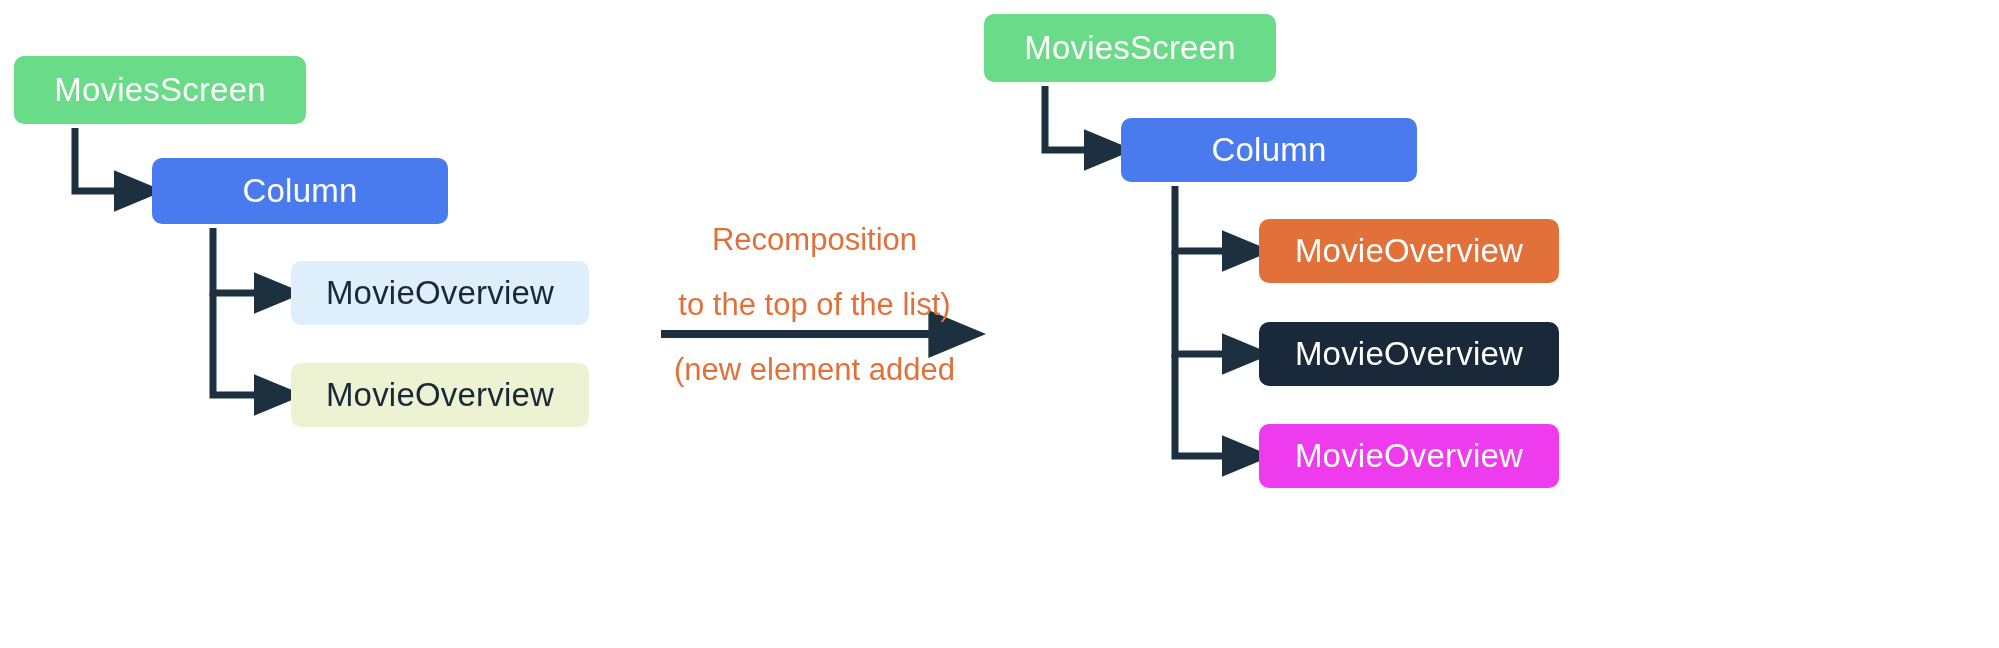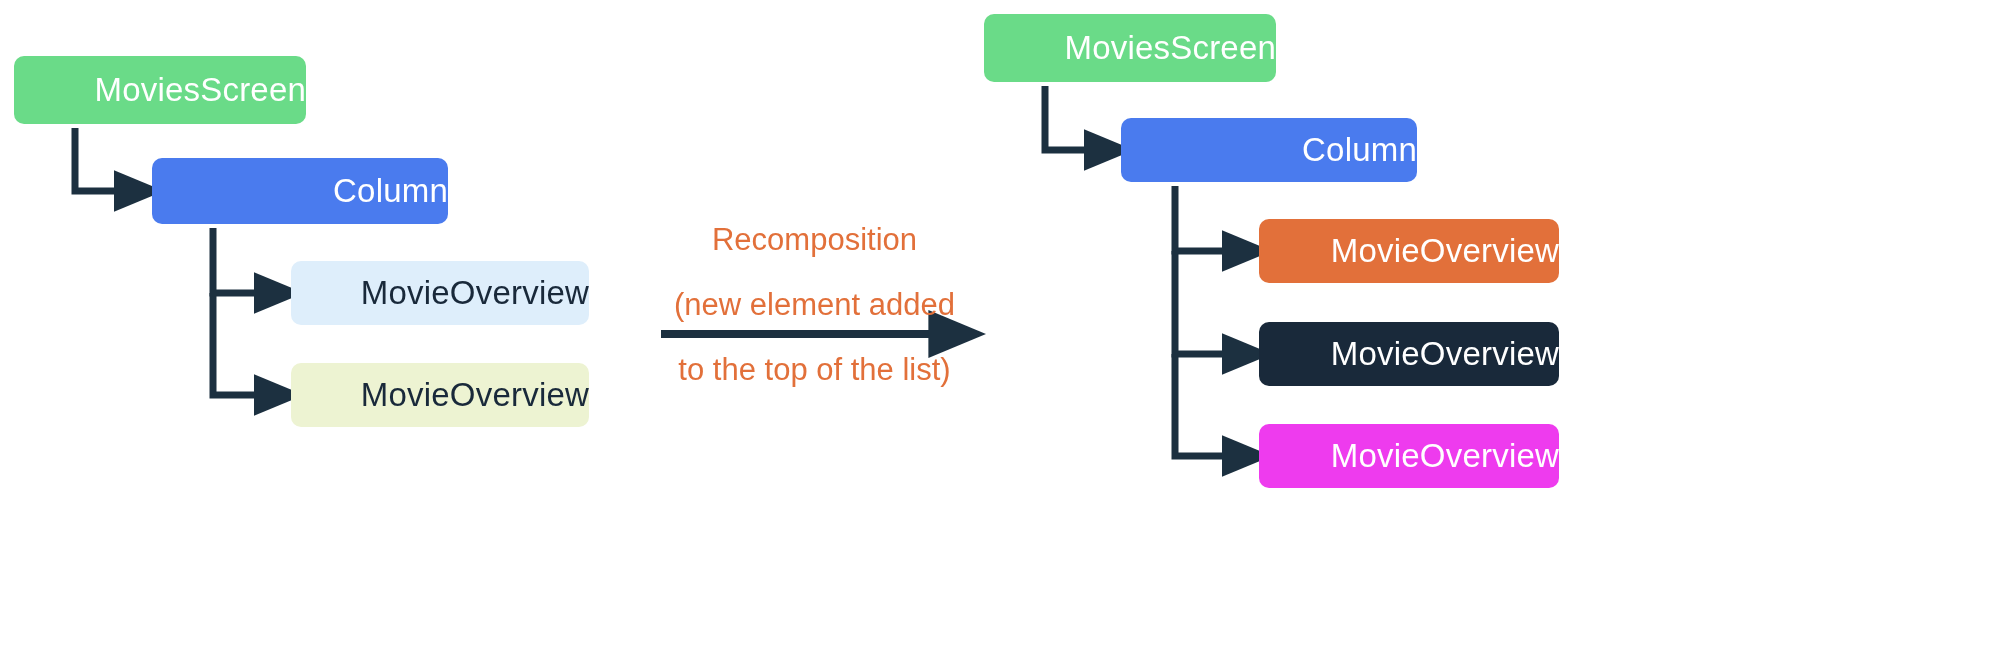--- a/index.html
+++ b/index.html
@@ -25,21 +25,21 @@
     top: 0;
     width: 1999px;
     height: 648px;
     pointer-events: none;
   }
   .node {
     position: absolute;
     border-radius: 10px;
     display: flex;
     align-items: center;
-    justify-content: flex-end;
+    justify-content: center;
     box-sizing: border-box;
     font-size: 33px;
     font-weight: 400;
     letter-spacing: 0.2px;
     white-space: nowrap;
   }
   .caption {
     position: absolute;
     text-align: center;
     font-size: 31px;
@@ -97,22 +97,22 @@
   </div>
   <div class="node" id="b2" style="left: 291px; top: 261px; width: 298px; height: 64px; background: rgb(222, 238, 251); color: rgb(25, 41, 58);">
     <span>MovieOverview</span>
   </div>
   <div class="node" id="b3" style="left: 291px; top: 363px; width: 298px; height: 64px; background: rgb(237, 243, 210); color: rgb(25, 41, 58);">
     <span>MovieOverview</span>
   </div>
 
   <div class="caption" id="cap" style="left: 661px; width: 307px; top: 195px; color: rgb(226, 112, 58);">
     <span class="caption-line">Recomposition</span>
+    <span class="caption-line">to the top of the list)</span>
     <span class="caption-line">(new element added</span>
-    <span class="caption-line">to the top of the list)</span>
   </div>
 
   <div class="node" id="a0" style="left: 984px; top: 14px; width: 292px; height: 68px; background: rgb(106, 219, 136); color: rgb(255, 255, 255);">
     <span>MoviesScreen</span>
   </div>
   <div class="node" id="a1" style="left: 1121px; top: 118px; width: 296px; height: 64px; background: rgb(74, 123, 238); color: rgb(255, 255, 255);">
     <span>Column</span>
   </div>
   <div class="node" id="a2" style="left: 1259px; top: 219px; width: 300px; height: 64px; background: rgb(226, 112, 58); color: rgb(255, 255, 255);">
     <span>MovieOverview</span>

